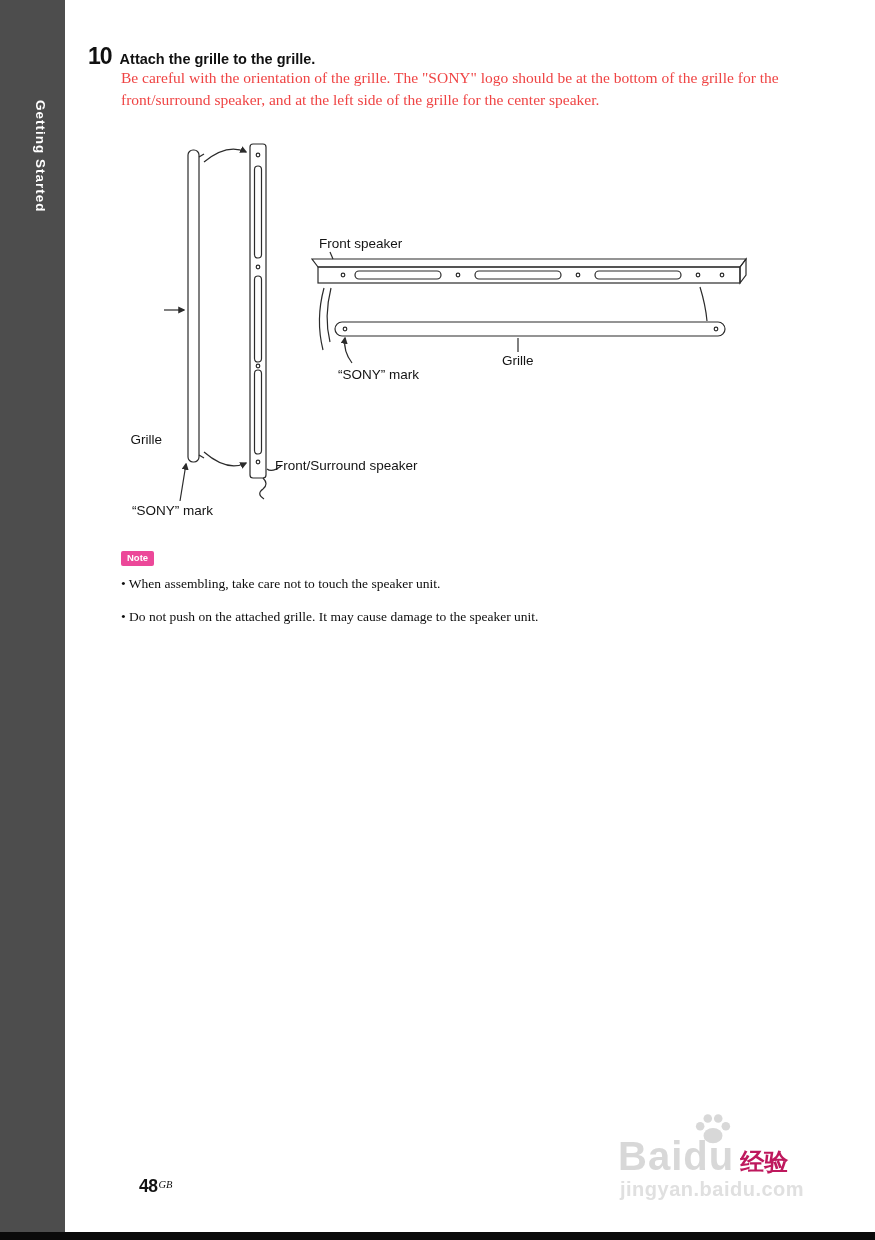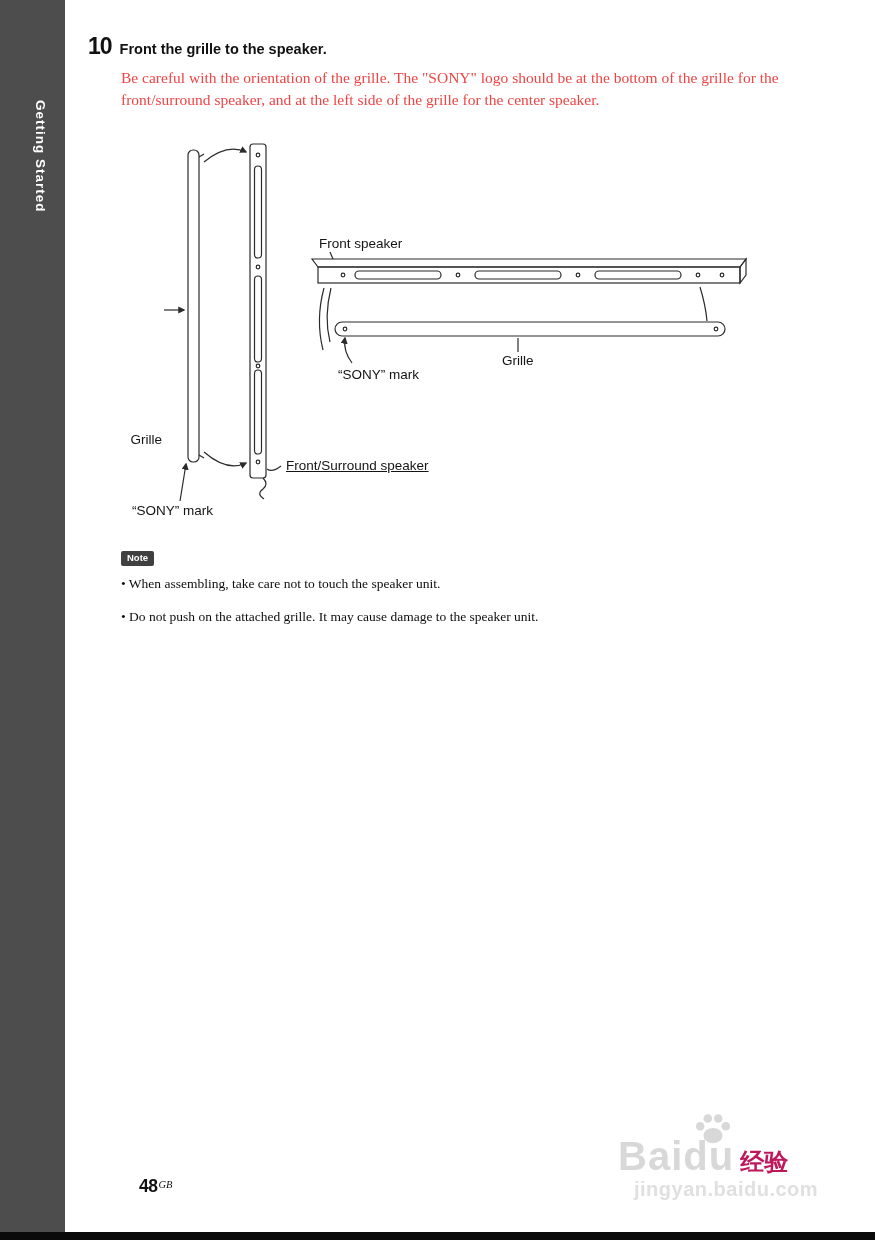--- a/index.html
+++ b/index.html
@@ -8,72 +8,72 @@
     position:relative; width:875px; height:1240px; background:#ffffff;
     font-family:"Liberation Sans", sans-serif; color:#111; overflow:hidden;
   }
   
   .sidebar { position:absolute; left:0; top:0; width:65px; height:1240px; background:#4d4d4d; }
   .sidebar-label {
     position:absolute; top:100px; left:33px; writing-mode:vertical-rl;
     color:#ffffff; font-weight:bold; font-size:13.5px; letter-spacing:1px; white-space:nowrap;
   }
   
-  .step-row { position:absolute; left:88px; top:33px; display:flex; align-items:baseline; gap:8px; }
+  .step-row { position:absolute; left:88px; top:43px; display:flex; align-items:baseline; gap:8px; }
   .step-num { font-size:23px; font-weight:bold; letter-spacing:-1px; }
   .step-title { font-size:14.5px; font-weight:bold; }
   
   .body-text {
     position:absolute; left:121px; top:67px; width:692px;
     font-family:"Liberation Serif", serif; font-size:15.5px; line-height:22px; color:#ef4444;
   }
   
   .diagram { position:absolute; left:100px; top:130px; width:680px; height:400px; }
   .diagram svg { position:absolute; left:0; top:0; }
   .dlabel { position:absolute; font-size:13.5px; color:#141414; white-space:nowrap; line-height:14px; }
   .dlabel.right-align { text-align:right; }
   
   .note-section { position:absolute; left:121px; top:547px; width:705px; }
   .note-badge {
-    display:inline-block; background:#404040; color:#ffffff; font-size:9.5px; font-weight:bold;
+    display:inline-block; background:#ec4899; color:#ffffff; font-size:9.5px; font-weight:bold;
     padding:2px 6px 3px; border-radius:2px; line-height:10px;
   }
   .note-item {
     font-family:"Liberation Serif", serif; font-size:13.5px; line-height:22px; color:#0d0d0d; margin-top:11px;
   }
   .note-item:first-of-type { margin-top:7px; }
   
   .page-num-wrap { position:absolute; left:99px; top:1176px;margin-left:40px; }
   .page-num { font-size:17.5px; font-weight:bold; letter-spacing:-0.5px; }
   .page-num-suffix {
     font-family:"Liberation Serif", serif; font-style:italic; font-size:10.5px;
     position:relative; top:-4px; margin-left:1px;
   }
   
   .watermark { position:absolute; left:618px; top:1108px; width:256px; height:100px; }
   .wm-paw { position:absolute; left:76px; top:2px; }
   .wm-row { position:absolute; left:0; top:26px; width:100%; display:flex; align-items:baseline; }
   .wm-brand { font-size:40px; font-weight:bold; color:#d8d8d8; letter-spacing:1px; }
   .wm-cn { font-size:24px; font-weight:bold; color:#be185d; margin-left:6px; }
-  .wm-url { position:absolute; left:16px; top:70px; font-size:20px; font-weight:bold; color:#e0e0e0; letter-spacing:0.5px; }
+  .wm-url { position:absolute; left:2px; top:70px; font-size:20px; font-weight:bold; color:#e0e0e0; letter-spacing:0.5px; }
   
   .bottom-bar { position:absolute; left:0; bottom:0; width:875px; height:8px; background:#0a0a0a; }
 </style>
 </head>
 <body>
 
 <div class="page">
 
   <aside class="sidebar">
     <div class="sidebar-label">Getting Started</div>
   </aside>
 
   <div class="step-row">
     <span class="step-num">10</span>
-    <span class="step-title">Front the grille to the speaker.</span>
+    <span class="step-title">Attach the grille to the grille.</span>
   </div>
 
   <p class="body-text">Be careful with the orientation of the grille. The "SONY" logo should be at the bottom of the grille for the front/surround speaker, and at the left side of the grille for the center speaker.</p>
 
   <div class="diagram">
     <svg viewBox="0 0 680 400" width="680" height="400">
       <defs>
         <marker id="arr" viewBox="0 0 10 10" refX="8" refY="5" markerWidth="6" markerHeight="6" orient="auto-start-reverse">
           <path d="M0,0 L10,5 L0,10 z" fill="#2b2b2b"></path>
         </marker>
@@ -127,21 +127,21 @@
 
         <path d="M181,336 Q172,343 167,339"></path>
 
         <path d="M80,371 L86,334" marker-end="url(#arr)"></path>
       </g>
     </svg>
     <div class="dlabel right-align" style="left:18px; top:303px; width:44px;">Grille</div>
     <div class="dlabel" style="left:219px; top:107px;">Front speaker</div>
     <div class="dlabel" style="left:402px; top:224px;">Grille</div>
     <div class="dlabel" style="left:238px; top:238px;">“SONY” mark</div>
-    <div class="dlabel" style="left:186px; top:329px;text-decoration:underline;">Front/Surround speaker</div>
+    <div class="dlabel" style="left:175px; top:329px;">Front/Surround speaker</div>
     <div class="dlabel" style="left:32px; top:374px;">“SONY” mark</div>
   </div>
 
   <div class="note-section">
     <span class="note-badge">Note</span>
     <p class="note-item">• When assembling, take care not to touch the speaker unit.</p>
     <p class="note-item">• Do not push on the attached grille. It may cause damage to the speaker unit.</p>
   </div>
 
   <div class="page-num-wrap">

